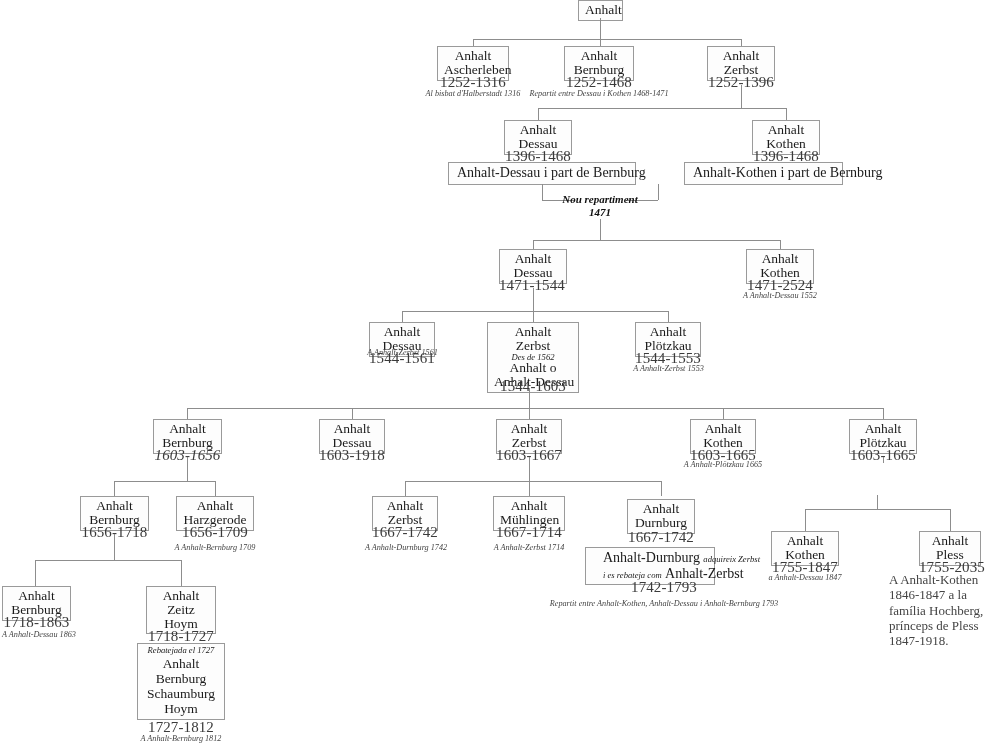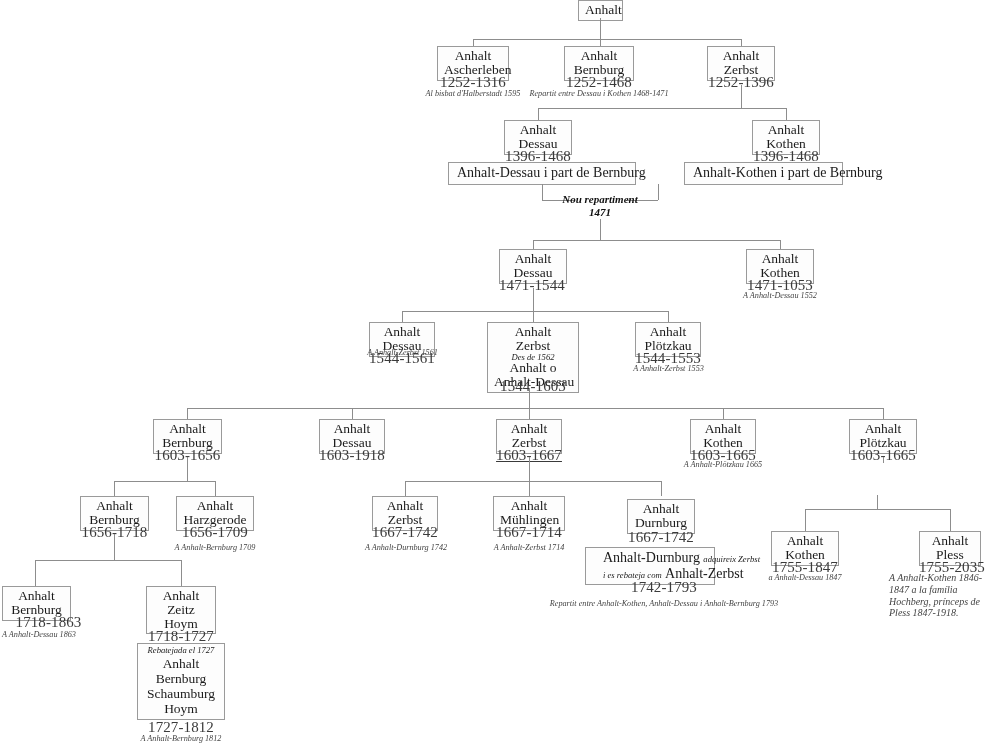--- a/index.html
+++ b/index.html
@@ -17,21 +17,21 @@
     font-size:13.5px;padding:2px 6px 3px 6px;
     white-space:nowrap;
   }
   .node .ln{display:block;}
   .wide{font-size:14px;padding:3px 8px 4px 8px;}
 
   
   .lbl{position:absolute;text-align:center;white-space:nowrap;}
   .years{font-size:15px;color:#3a3a3a;letter-spacing:.1px;}
   .note{font-size:8.2px;font-style:italic;color:#444;}
-  .note2{font-size:10px;font-style:italic;color:#444;line-height:1.18;white-space:normal;}
+  .note2{font-size:13px;color:#444;line-height:1.18;white-space:normal;}
   .repart{font-size:11px;font-style:italic;font-weight:bold;color:#111;}
   .initalic{font-style:italic;font-size:8.6px;}
   .bigname{font-size:14px;}
 
   
   .h,.v{position:absolute;background:#8d8d8d;}
   .h{height:1px;}
   .v{width:1px;}
 </style>
 </head>
@@ -46,21 +46,21 @@
   <div class="h" style="left:473px;top:39px;width:268px;"></div>
   <div class="v" style="left:473px;top:39px;height:7px;"></div>
   <div class="v" style="left:600px;top:39px;height:7px;"></div>
   <div class="v" style="left:741px;top:39px;height:7px;"></div>
 
   <div class="node" style="left:437px;top:46px;width:72px;">
     <span class="ln">Anhalt</span>
     <span class="ln">Ascherleben</span>
   </div>
   <div class="lbl years" style="left:437px;top:74px;width:72px;">1252-1316</div>
-  <div class="lbl note" style="left:398px;top:89px;width:150px;">Al bisbat d'Halberstadt 1595</div>
+  <div class="lbl note" style="left:398px;top:89px;width:150px;">Al bisbat d'Halberstadt 1316</div>
 
   <div class="node" style="left:564px;top:46px;width:70px;">
     <span class="ln">Anhalt</span>
     <span class="ln">Bernburg</span>
   </div>
   <div class="lbl years" style="left:564px;top:74px;width:70px;">1252-1468</div>
   <div class="lbl note" style="left:524px;top:89px;width:150px;">Repartit entre Dessau i Kothen 1468-1471</div>
 
   <div class="node" style="left:707px;top:46px;width:68px;">
     <span class="ln">Anhalt</span>
@@ -107,21 +107,21 @@
   <div class="node" style="left:499px;top:249px;width:68px;">
     <span class="ln">Anhalt</span>
     <span class="ln">Dessau</span>
   </div>
   <div class="lbl years" style="left:499px;top:277px;width:44px;">1471-1544</div>
 
   <div class="node" style="left:746px;top:249px;width:68px;">
     <span class="ln">Anhalt</span>
     <span class="ln">Kothen</span>
   </div>
-  <div class="lbl years" style="left:746px;top:277px;width:68px;">1471-1053</div>
+  <div class="lbl years" style="left:746px;top:277px;width:68px;">1471-2524</div>
   <div class="lbl note" style="left:715px;top:291px;width:130px;">A Anhalt-Dessau 1552</div>
 
   <div class="v" style="left:533px;top:288px;height:23px;"></div>
   <div class="h" style="left:402px;top:311px;width:266px;"></div>
   <div class="v" style="left:402px;top:311px;height:11px;"></div>
   <div class="v" style="left:533px;top:311px;height:11px;"></div>
   <div class="v" style="left:668px;top:311px;height:11px;"></div>
 
   <div class="node" style="left:369px;top:322px;width:66px;">
     <span class="ln">Anhalt</span>
@@ -151,33 +151,33 @@
   <div class="v" style="left:187px;top:408px;height:11px;"></div>
   <div class="v" style="left:352px;top:408px;height:11px;"></div>
   <div class="v" style="left:529px;top:408px;height:11px;"></div>
   <div class="v" style="left:723px;top:408px;height:11px;"></div>
   <div class="v" style="left:883px;top:408px;height:11px;"></div>
 
   <div class="node" style="left:153px;top:419px;width:69px;">
     <span class="ln">Anhalt</span>
     <span class="ln">Bernburg</span>
   </div>
-  <div class="lbl years" style="left:153px;top:447px;width:69px;">1603-1656</div>
+  <div class="lbl years" style="left:153px;top:447px;width:69px;font-style:italic;">1603-1656</div>
 
   <div class="node" style="left:319px;top:419px;width:66px;">
     <span class="ln">Anhalt</span>
     <span class="ln">Dessau</span>
   </div>
   <div class="lbl years" style="left:319px;top:447px;width:66px;">1603-1918</div>
 
   <div class="node" style="left:496px;top:419px;width:66px;">
     <span class="ln">Anhalt</span>
     <span class="ln">Zerbst</span>
   </div>
-  <div class="lbl years" style="left:496px;top:447px;width:66px;text-decoration:underline;">1603-1667</div>
+  <div class="lbl years" style="left:496px;top:447px;width:66px;">1603-1667</div>
 
   <div class="node" style="left:690px;top:419px;width:66px;">
     <span class="ln">Anhalt</span>
     <span class="ln">Kothen</span>
   </div>
   <div class="lbl years" style="left:690px;top:447px;width:66px;">1603-1665</div>
   <div class="lbl note" style="left:660px;top:460px;width:126px;">A Anhalt-Plötzkau 1665</div>
 
   <div class="node" style="left:849px;top:419px;width:68px;">
     <span class="ln">Anhalt</span>
@@ -265,21 +265,21 @@
 
   <div class="v" style="left:114px;top:534px;height:26px;"></div>
   <div class="h" style="left:35px;top:560px;width:146px;"></div>
   <div class="v" style="left:35px;top:560px;height:26px;"></div>
   <div class="v" style="left:181px;top:560px;height:26px;"></div>
 
   <div class="node" style="left:2px;top:586px;width:69px;">
     <span class="ln">Anhalt</span>
     <span class="ln">Bernburg</span>
   </div>
-  <div class="lbl years" style="left:14px;top:614px;width:69px;">1718-1863</div>
+  <div class="lbl years" style="left:2px;top:614px;width:69px;">1718-1863</div>
   <div class="lbl note" style="left:-24px;top:630px;width:126px;">A Anhalt-Dessau 1863</div>
 
   <div class="node" style="left:146px;top:586px;width:70px;">
     <span class="ln">Anhalt</span>
     <span class="ln">Zeitz</span>
     <span class="ln">Hoym</span>
   </div>
   <div class="lbl years" style="left:146px;top:628px;width:70px;">1718-1727</div>
 
   <div class="node" style="left:137px;top:643px;width:88px;line-height:1.12;">

